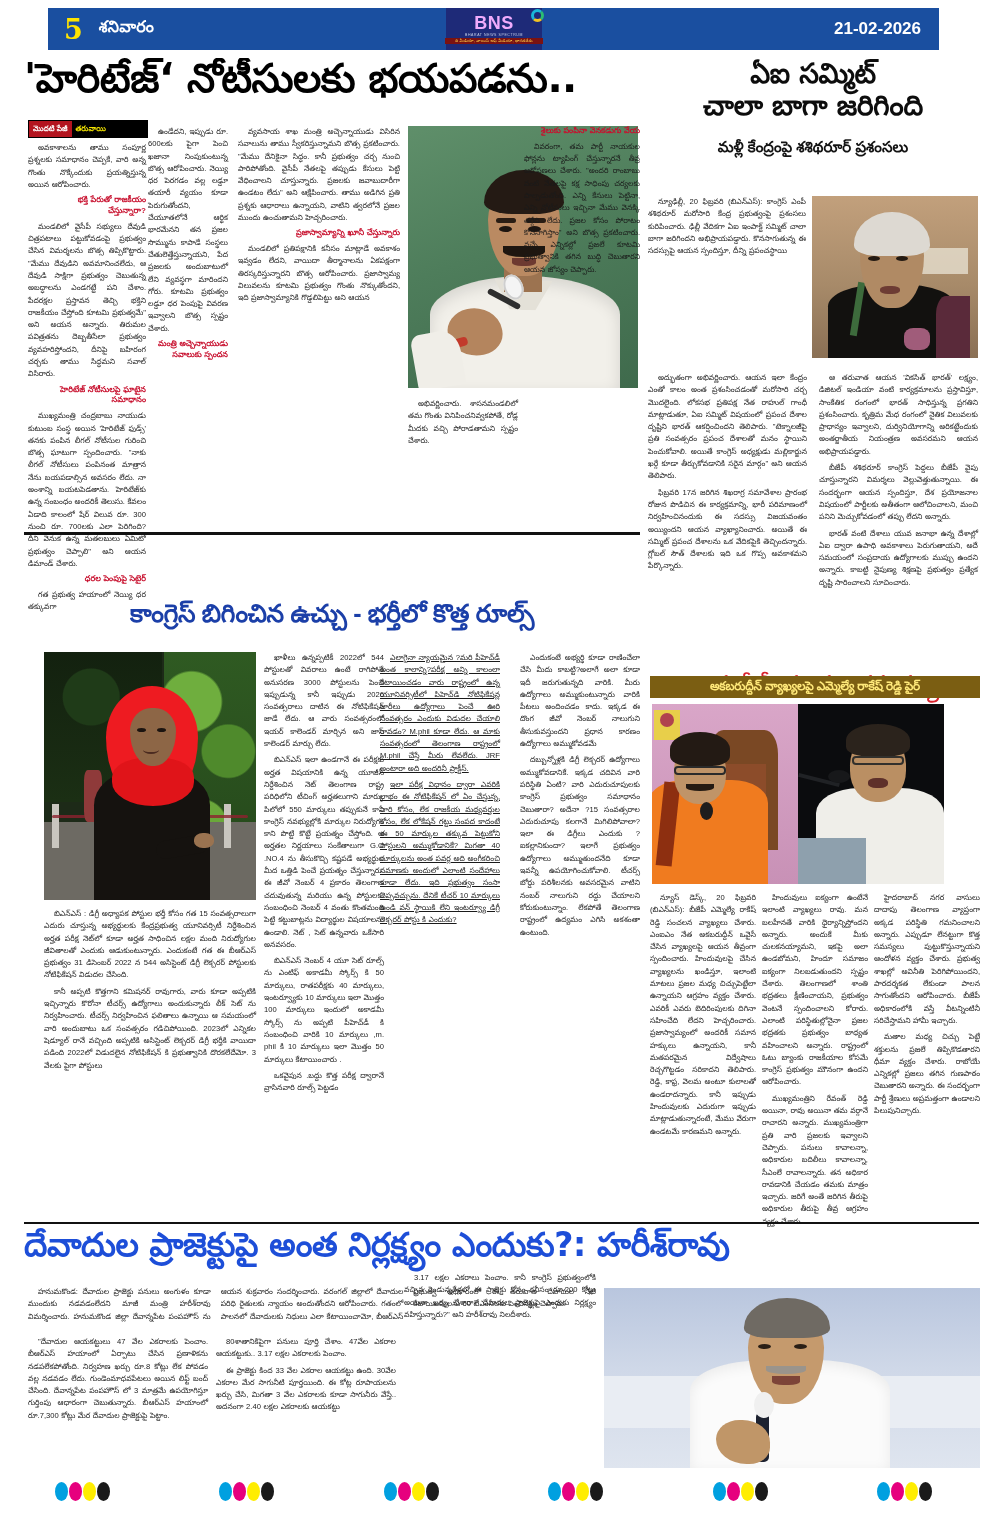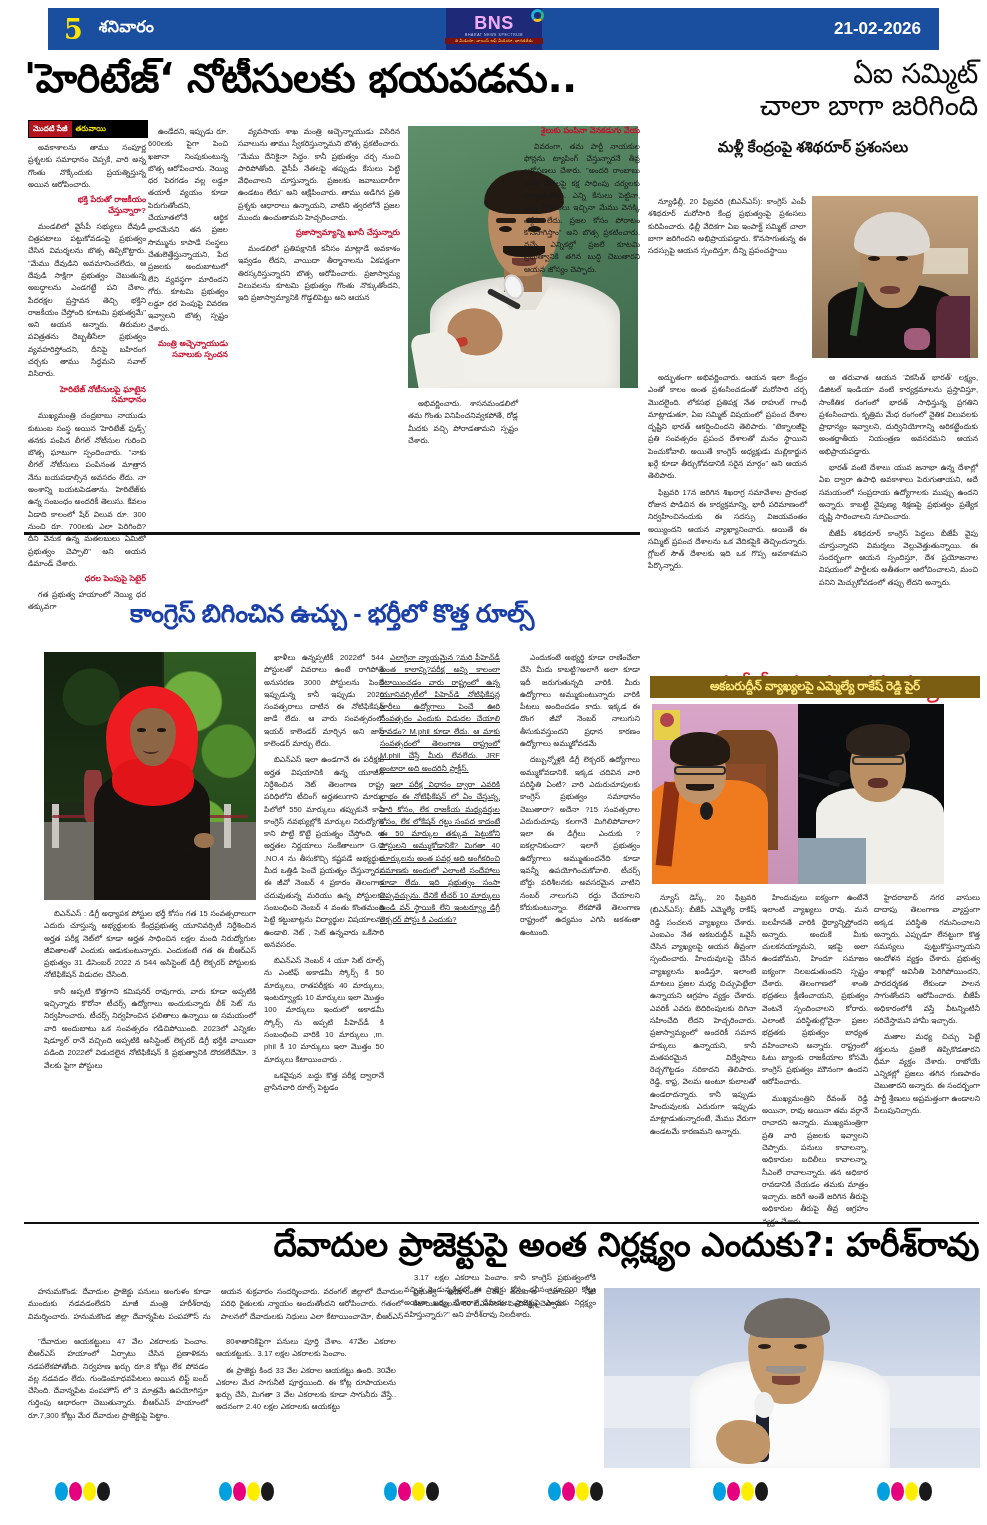--- a/index.html
+++ b/index.html
@@ -134,22 +134,22 @@
     position:absolute;left:30px;top:214px;width:30px;height:9px;background:#c23a2b;
     transform:rotate(-16deg);border-radius:4px;
   }
   .s1-photo .cuff{
     position:absolute;left:6px;top:206px;width:48px;height:56px;background:#f0eee8;
     border-radius:20% 40% 10% 10%;transform:rotate(-10deg);
   }
 
   
   .s2-head{
-    position:absolute;left:648px;top:58px;width:330px;text-align:right;
-    font-size:28px;font-weight:normal;line-height:1.16;color:#0d0d0d;
+    position:absolute;left:648px;top:58px;width:330px;text-align:center;
+    font-size:28px;font-weight:bold;line-height:1.16;color:#0d0d0d;
     font-family:"DejaVu Sans","Liberation Sans",sans-serif;letter-spacing:-.3px;
   }
   .s2-sub{
     position:absolute;left:648px;top:138px;width:330px;text-align:center;
     font-size:15px;font-weight:bold;color:#131313;line-height:1.2;
   }
   .s2-photo{
     position:absolute;left:812px;top:196px;width:166px;height:162px;overflow:hidden;
     background:linear-gradient(150deg,#caa37a 0%,#b08a63 40%,#8d6c4e 100%);
   }
@@ -288,22 +288,22 @@
   .s4-photo-r .mic{position:absolute;left:30px;top:66px;width:22px;height:13px;background:#17181a;border-radius:50%;}
   .s4-photo-r .micarm{position:absolute;left:0px;top:74px;width:42px;height:4px;background:#202225;transform:rotate(14deg);}
 
   .s4c1{position:absolute;left:650px;top:892px;width:106px;height:322px;}
   .s4c2{position:absolute;left:762px;top:892px;width:106px;height:322px;}
   .s4c3{position:absolute;left:874px;top:892px;width:106px;height:322px;}
 
   
   .s5-rule{position:absolute;left:24px;top:1222px;width:955px;height:2px;background:#111;}
   .s5-head{
-    position:absolute;left:24px;top:1228px;width:955px;text-align:right;
-    font-size:33px;font-weight:bold;color:#000000;line-height:1.05;
+    position:absolute;left:24px;top:1228px;width:955px;text-align:left;
+    font-size:33px;font-weight:bold;color:#1d4ed8;line-height:1.05;
     font-family:"DejaVu Sans","Liberation Sans",sans-serif;letter-spacing:-.4px;
   }
   .s5-photo{
     position:absolute;left:604px;top:1288px;width:376px;height:180px;overflow:hidden;
     background:linear-gradient(180deg,#b9c6de 0%,#cfd8e8 45%,#dfe5ef 100%);
   }
   .s5-photo .wall{position:absolute;left:0;bottom:40px;width:376px;height:52px;background:#e9edf3;}
   .s5-photo .shirt{
     position:absolute;left:86px;bottom:0;width:200px;height:108px;background:#fbfbfb;
     border-radius:38% 38% 0 0 / 28% 28% 0 0;box-shadow:inset 0 4px 14px rgba(0,0,0,.07);
@@ -429,22 +429,22 @@
   </div>
 
   <div class="s2c1 body-col te">
     <p>న్యూఢిల్లీ, 20 ఫిబ్రవరి (బిఎన్ఎస్): కాంగ్రెస్ ఎంపీ శశిథరూర్ మరోసారి కేంద్ర ప్రభుత్వంపై ప్రశంసలు కురిపించారు. ఢిల్లీ వేదికగా ఏఐ ఇంపాక్ట్ సమ్మిట్ చాలా బాగా జరిగిందని అభిప్రాయపడ్డారు. కొనసాగుతున్న ఈ సదస్సుపై ఆయన స్పందిస్తూ, దీన్ని ప్రపంచస్థాయి</p>
   </div>
 
   <div class="s2c-wide body-col te" style="column-count:2;column-gap:12px;">
     <p>అద్భుతంగా అభివర్ణించారు. ఆయన ఇలా కేంద్రం ఎంతో కాలం అంత ప్రశంసించడంతో మరోసారి చర్చ మొదలైంది. లోకసభ ప్రతిపక్ష నేత రాహుల్ గాంధీ మాట్లాడుతూ, ఏఐ సమ్మిట్ విషయంలో ప్రపంచ దేశాల దృష్టిని భారత్ ఆకర్షించిందని తెలిపారు. "టెక్నాలజీపై ప్రతి సంవత్సరం ప్రపంచ దేశాలతో మనం స్థాయిని పెంచుకోవాలి. అయితే కాంగ్రెస్ అధ్యక్షుడు మల్లికార్జున ఖర్గే కూడా తీర్చుకోవడానికి సరైన మార్గం" అని ఆయన తెలిపారు.</p>
     <p>ఫిబ్రవరి 17న జరిగిన శిఖరాగ్ర సమావేశాల ప్రారంభ రోజున పొడిచిన ఈ కార్యక్రమాన్ని, భారీ పరిమాణంలో నిర్వహించినందుకు ఈ సదస్సు విజయవంతం అయ్యిందని ఆయన వ్యాఖ్యానించారు. అయితే ఈ సమ్మిట్ ప్రపంచ దేశాలను ఒక వేదికపైకి తెచ్చిందన్నారు. గ్లోబల్ సౌత్ దేశాలకు ఇది ఒక గొప్ప అవకాశమని పేర్కొన్నారు.</p>
     <p>ఆ తరువాత ఆయన 'వికసిత్ భారత్' లక్ష్యం, డిజిటల్ ఇండియా వంటి కార్యక్రమాలను ప్రస్తావిస్తూ, సాంకేతిక రంగంలో భారత్ సాధిస్తున్న ప్రగతిని ప్రశంసించారు. కృత్రిమ మేధ రంగంలో నైతిక విలువలకు ప్రాధాన్యం ఇవ్వాలని, దుర్వినియోగాన్ని అరికట్టేందుకు అంతర్జాతీయ నియంత్రణ అవసరమని ఆయన అభిప్రాయపడ్డారు.</p>
+    <p>బీజేపీ శశిథరూర్ కాంగ్రెస్ పెద్దలు బీజేపీ వైపు చూస్తున్నారని విమర్శలు వెల్లువెత్తుతున్నాయి. ఈ సందర్భంగా ఆయన స్పందిస్తూ, దేశ ప్రయోజనాల విషయంలో పార్టీలకు అతీతంగా ఆలోచించాలని, మంచి పనిని మెచ్చుకోవడంలో తప్పు లేదని అన్నారు.</p>
     <p>భారత్ వంటి దేశాలు యువ జనాభా ఉన్న దేశాల్లో ఏఐ ద్వారా ఉపాధి అవకాశాలు పెరుగుతాయని, అదే సమయంలో సంప్రదాయ ఉద్యోగాలకు ముప్పు ఉందని అన్నారు. కాబట్టి నైపుణ్య శిక్షణపై ప్రభుత్వం ప్రత్యేక దృష్టి సారించాలని సూచించారు.</p>
-    <p>బీజేపీ శశిథరూర్ కాంగ్రెస్ పెద్దలు బీజేపీ వైపు చూస్తున్నారని విమర్శలు వెల్లువెత్తుతున్నాయి. ఈ సందర్భంగా ఆయన స్పందిస్తూ, దేశ ప్రయోజనాల విషయంలో పార్టీలకు అతీతంగా ఆలోచించాలని, మంచి పనిని మెచ్చుకోవడంలో తప్పు లేదని అన్నారు.</p>
   </div>
 
   <div class="s3-rule-top"></div>
   <div class="s3-head2 te">కాంగ్రెస్ బిగించిన ఉచ్చు - భర్తీలో కొత్త రూల్స్</div>
 
   <div class="s3-photo">
     <div class="foliageB"></div>
     <div class="foliageA"></div>
     <div class="ground"></div>
     <div class="post p1"></div>

